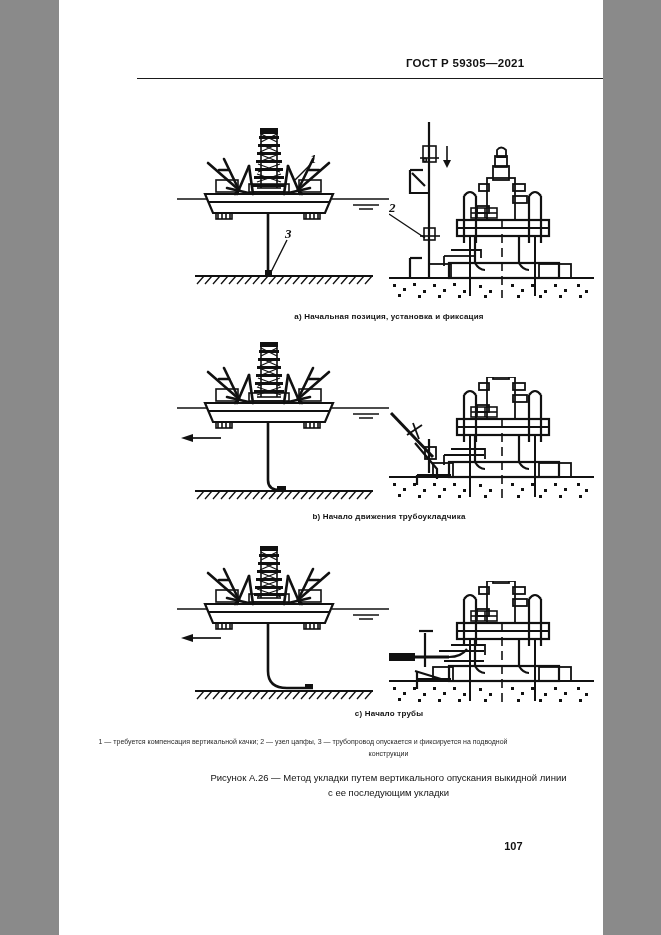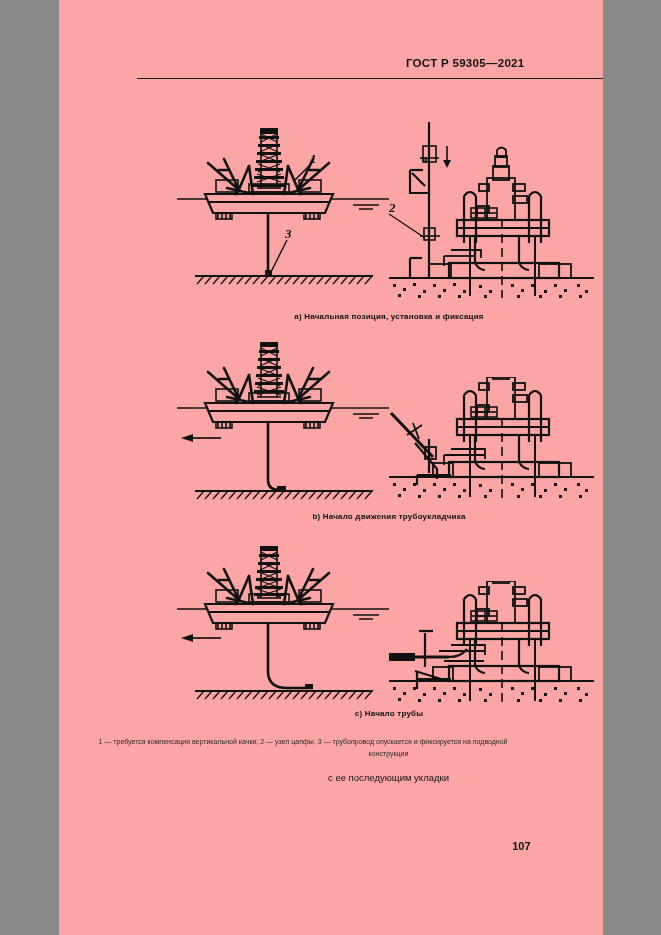--- a/index.html
+++ b/index.html
@@ -4,21 +4,21 @@
 <style>
   html, body {
     margin: 0;
     padding: 0;
     background: #8a8a8a;
   }
   .page {
     position: relative;
     width: 544px;
     height: 935px;
-    background: #fca5a5;
+    background: #ffffff;
     margin: 0 auto;
     overflow: hidden;
     font-family: "Liberation Sans", sans-serif;
     color: #111;
   }
 
   
   .header-rule {
     position: absolute;
     left: 78px;
@@ -83,21 +83,21 @@
     width: 540px;
     text-align: center;
     font-size: 9.5px;
     line-height: 15px;
   }
   .figcaption span { display: block; }
 
   
   .pageno {
     position: absolute;
-    right: 72px;
+    right: 80px;
     top: 840px;
     font-size: 11px;
     font-weight: bold;
   }
 
   svg { display: block; }
   .ln { stroke: #111; fill: none; }
   .fl { fill: #111; stroke: none; }
   .lbl {
     font-family: "Liberation Serif", serif;
@@ -762,18 +762,19 @@
     </div>
     <div class="panel-caption" style="top:163px;">c) Начало трубы</div>
   </div>
 
   <div class="legend">
     <span class="l1">1 — требуется компенсация вертикальной качки; 2 — узел цапфы, 3 — трубопровод опускается и фиксируется на подводной</span>
     <span class="l2">конструкции</span>
   </div>
 
   <div class="figcaption">
+    <span>Рисунок А.26 — Метод укладки путем вертикального опускания выкидной линии</span>
     <span>с ее последующим укладки</span>
   </div>
 
   <div class="pageno">107</div>
 
 </div>
 
 </body></html>

